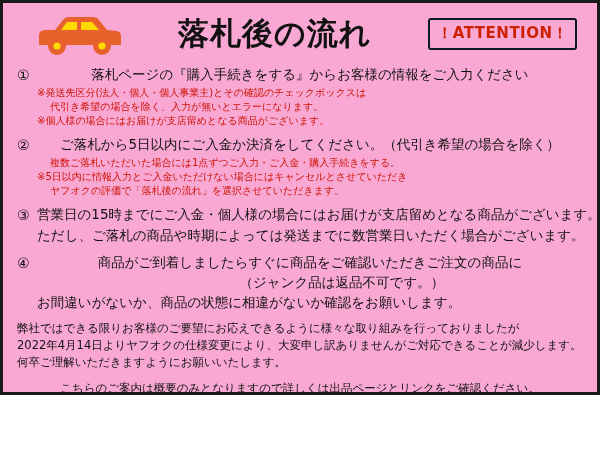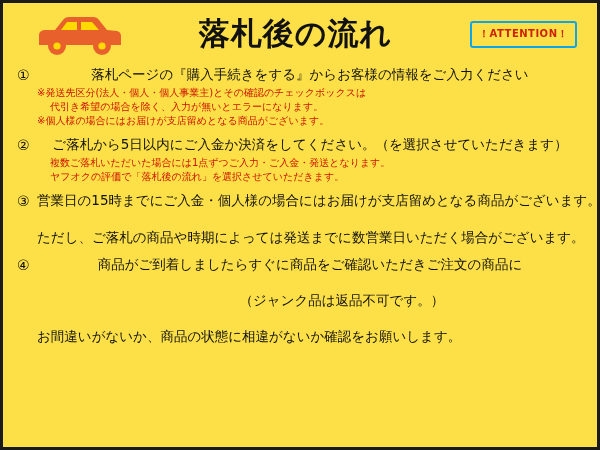--- a/index.html
+++ b/index.html
@@ -9,23 +9,23 @@
   body {
     width: 600px;
     height: 450px;
     background: #ffffff;
     font-family: "DejaVu Sans", sans-serif;
     overflow: hidden;
   }
   .page {
     position: relative;
     width: 600px;
-    height: 450px;
-    box-sizing: border-box;
-    background: #fde047;
+    height: 395px;
+    box-sizing: border-box;
+    background: #f9a8d4;
     border: 3px solid #1a1a1a;
     overflow: hidden;
   }
 
   
   .header {
     position: relative;
     height: 62px;
     display: flex;
     align-items: center;
@@ -44,23 +44,23 @@
     text-align: center;
     font-size: 31px;
     font-weight: bold;
     color: #111111;
     letter-spacing: 1px;
     white-space: nowrap;
     margin-left: -6px;
   }
   .attention-box {
     flex: 0 0 auto;
-    border: 2px solid #0ea5e9;
+    border: 2px solid #0f172a;
     color: #cc2200;
-    font-size: 10px;
+    font-size: 15px;
     font-weight: bold;
     padding: 4px 7px 5px 7px;
     border-radius: 3px;
     letter-spacing: 0.5px;
     margin-right: 10px;
     white-space: nowrap;
     font-family: "DejaVu Sans", sans-serif;
   }
 
   
@@ -100,21 +100,20 @@
   }
   .sub-indent2 {
     padding-left: 33px;
   }
   .black-sub {
     color: #111111;
     font-size: 13.5px;
     line-height: 1.47;
     padding-left: 20px;
     white-space: nowrap;
-    margin-top: 16px;
   }
 
   
   .footer {
     margin-top: 6px;
     padding: 0 14px;
     box-sizing: border-box;
   }
   .footer-line {
     font-size: 11.5px;
@@ -157,23 +156,24 @@
         <span class="maintext">落札ページの『購入手続きをする』からお客様の情報をご入力ください</span>
       </div>
       <div class="sub sub-indent">※発送先区分(法人・個人・個人事業主)とその確認のチェックボックスは</div>
       <div class="sub sub-indent2">代引き希望の場合を除く、入力が無いとエラーになります。</div>
       <div class="sub sub-indent">※個人様の場合にはお届けが支店留めとなる商品がございます。</div>
     </div>
 
     <div class="item">
       <div class="line">
         <span class="num">②</span>
-        <span class="maintext">ご落札から5日以内にご入金か決済をしてください。（を選択させていただきます）</span>
-      </div>
-      <div class="sub sub-indent2">複数ご落札いただいた場合には1点ずつご入力・ご入金・発送となります。</div>
+        <span class="maintext">ご落札から5日以内にご入金か決済をしてください。（代引き希望の場合を除く）</span>
+      </div>
+      <div class="sub sub-indent2">複数ご落札いただいた場合には1点ずつご入力・ご入金・購入手続きをする。</div>
+      <div class="sub sub-indent">※5日以内に情報入力とご入金いただけない場合にはキャンセルとさせていただき</div>
       <div class="sub sub-indent2">ヤフオクの評価で「落札後の流れ」を選択させていただきます。</div>
     </div>
 
     <div class="item">
       <div class="line">
         <span class="num">③</span>
         <span class="maintext">営業日の15時までにご入金・個人様の場合にはお届けが支店留めとなる商品がございます。</span>
       </div>
       <div class="black-sub">ただし、ご落札の商品や時期によっては発送までに数営業日いただく場合がございます。</div>
     </div>
@@ -182,14 +182,20 @@
       <div class="line">
         <span class="num">④</span>
         <span class="maintext">商品がご到着しましたらすぐに商品をご確認いただきご注文の商品に</span>
       </div>
       <div class="black-sub">　　　　　　　　　　　　　　　（ジャンク品は返品不可です。）</div>
       <div class="black-sub">お間違いがないか、商品の状態に相違がないか確認をお願いします。</div>
     </div>
 
   </div>
 
+  <div class="footer">
+    <div class="footer-line">弊社ではできる限りお客様のご要望にお応えできるように様々な取り組みを行っておりましたが</div>
+    <div class="footer-line">2022年4月14日よりヤフオクの仕様変更により、大変申し訳ありませんがご対応できることが減少します。</div>
+    <div class="footer-line">何卒ご理解いただきますようにお願いいたします。</div>
+    <div class="footer-note">こちらのご案内は概要のみとなりますので詳しくは出品ページとリンクをご確認ください。</div>
+  </div>
 
 </div>
 
 </body></html>

